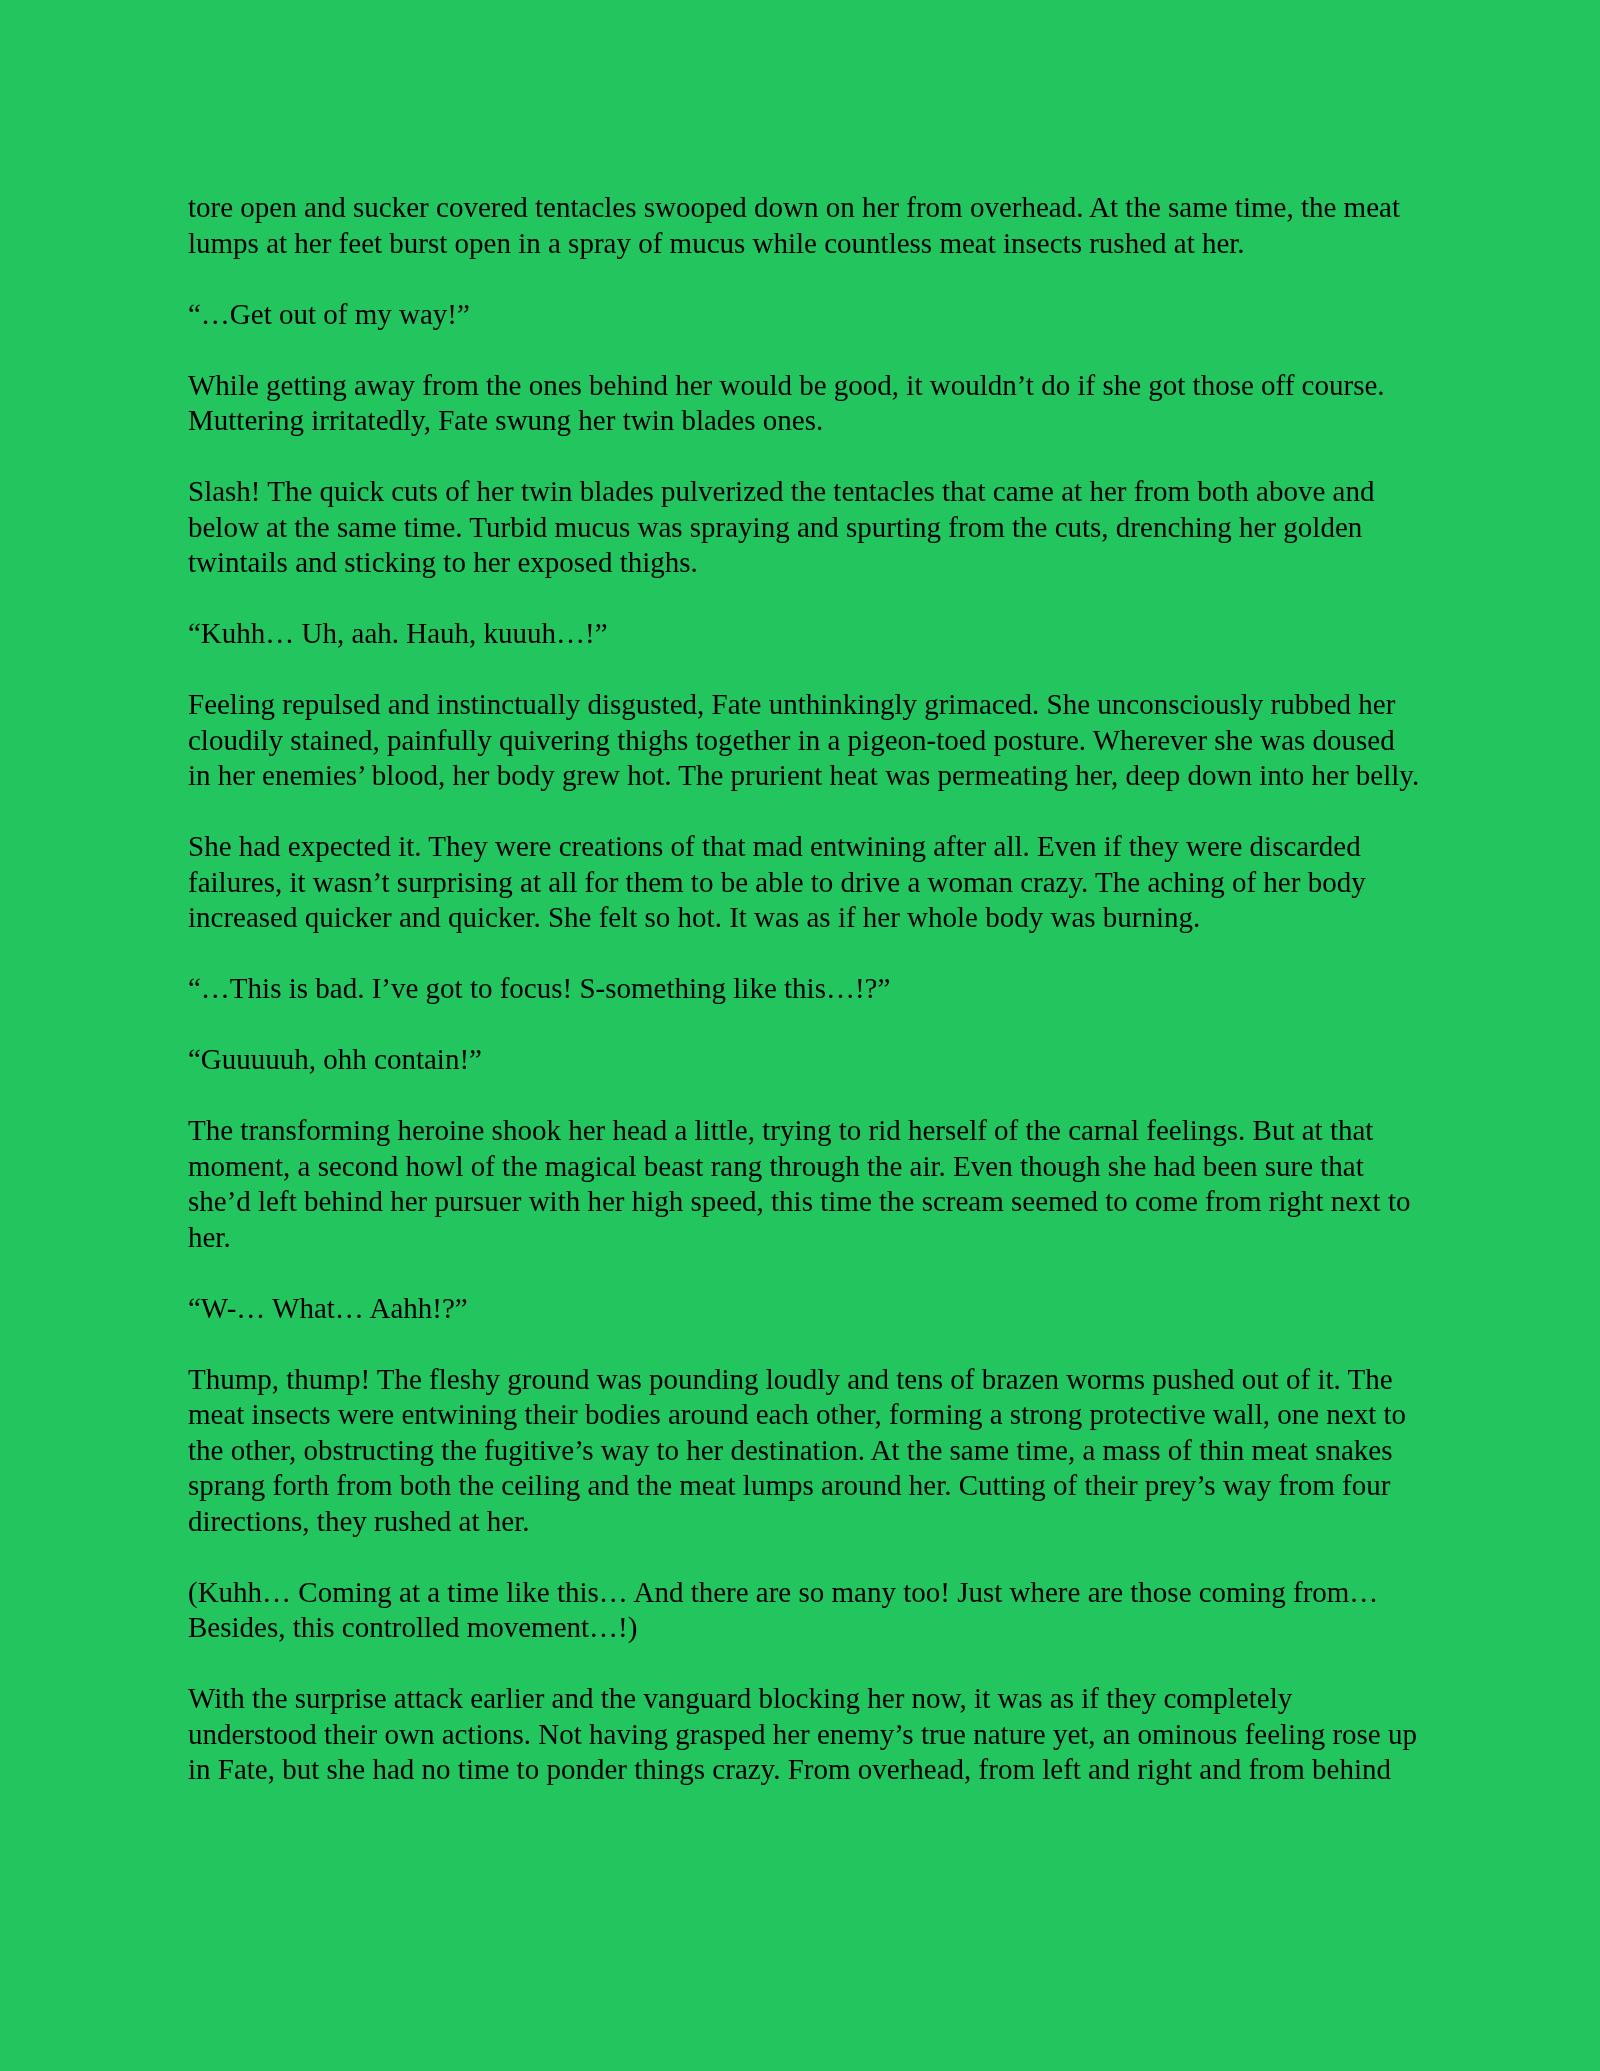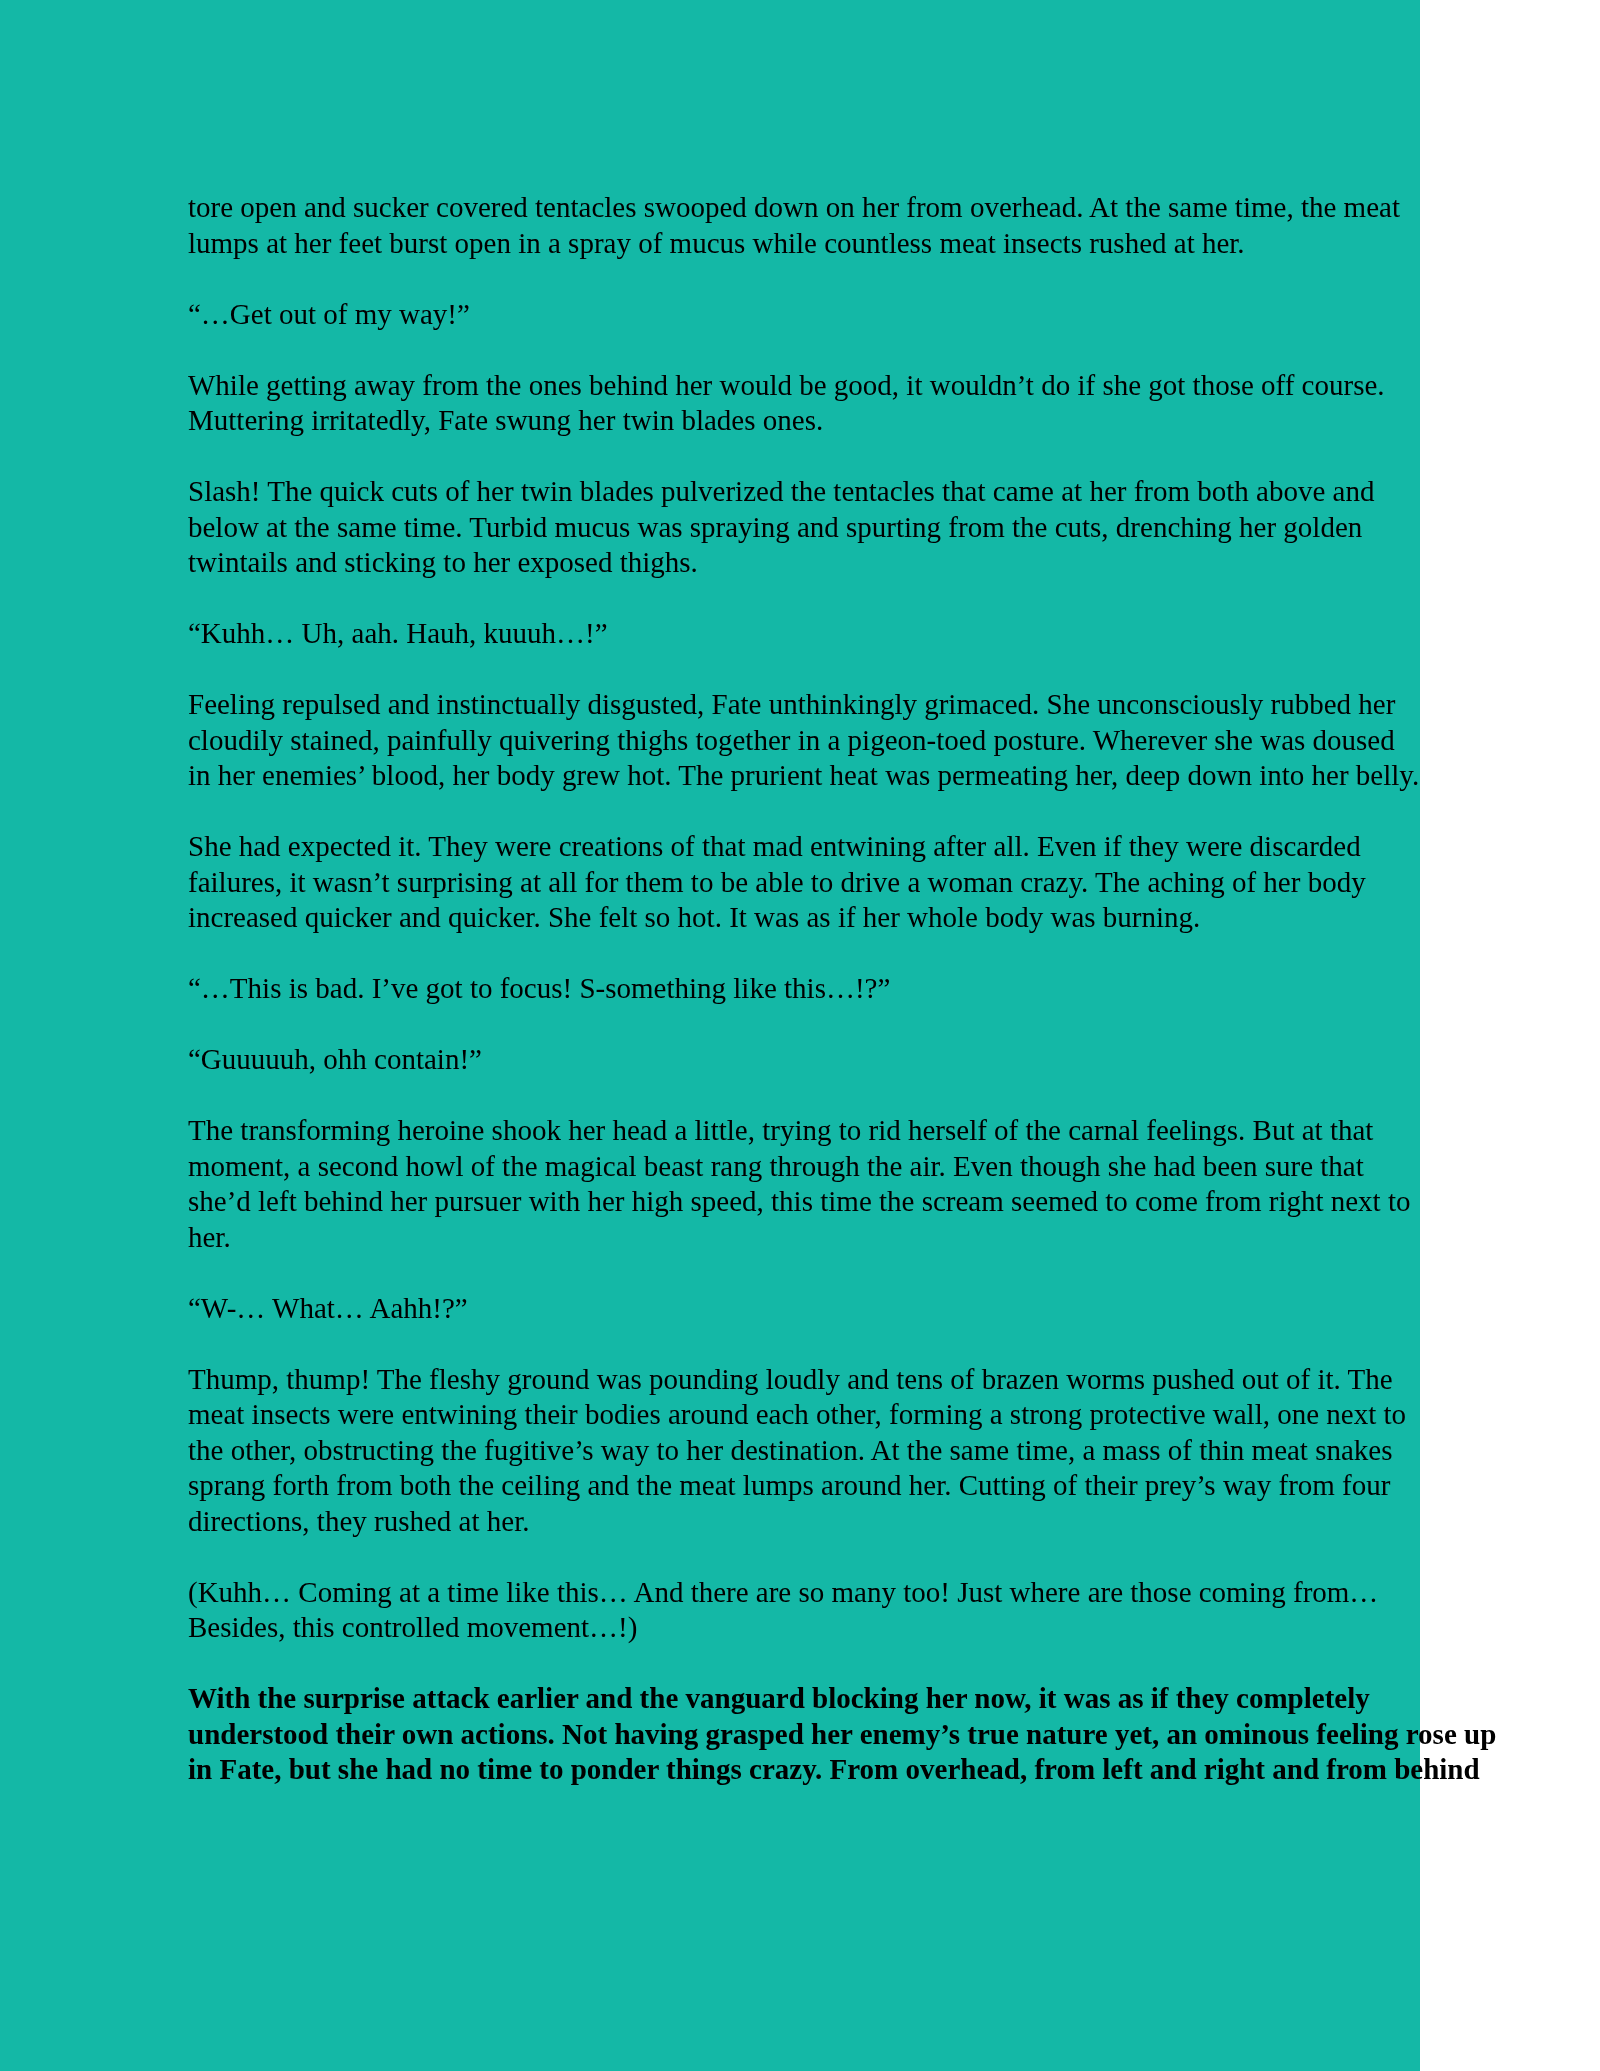--- a/index.html
+++ b/index.html
@@ -12,41 +12,40 @@
     height: 2071px;
     position: relative;
     font-family: "Liberation Serif", "DejaVu Serif", serif;
     color: #000000;
     overflow: hidden;
   }
   .page {
     position: absolute;
     top: 0;
     left: 0;
-    width: 1420px;
+    width: 1600px;
     height: 2071px;
-    background: #14b8a6;
+    background: #22c55e;
   }
   .text-content {
     position: absolute;
     top: 190px;
     left: 188px;
     width: 1300px;
     font-size: 29px;
     line-height: 35.5px;
     color: #000000;
   }
   .para {
     margin: 0 0 35.5px 0;
     padding: 0;
     white-space: nowrap; 
   }
   .para:last-child {
     margin-bottom: 8px;
-    font-weight: bold;
   }
 </style>
 </head>
 <body style="background: rgb(255, 255, 255);">
 
 <div class="page">
   <div class="text-content" style="color: rgb(0, 0, 0);">
       <p class="para"><span>tore open and sucker covered tentacles swooped down on her from overhead. At the same time, the meat</span><br><span>lumps at her feet burst open in a spray of mucus while countless meat insects rushed at her.</span></p>
       <p class="para"><span>“…Get out of my way!”</span></p>
       <p class="para"><span>While getting away from the ones behind her would be good, it wouldn’t do if she got those off course.</span><br><span>Muttering irritatedly, Fate swung her twin blades ones.</span></p>

